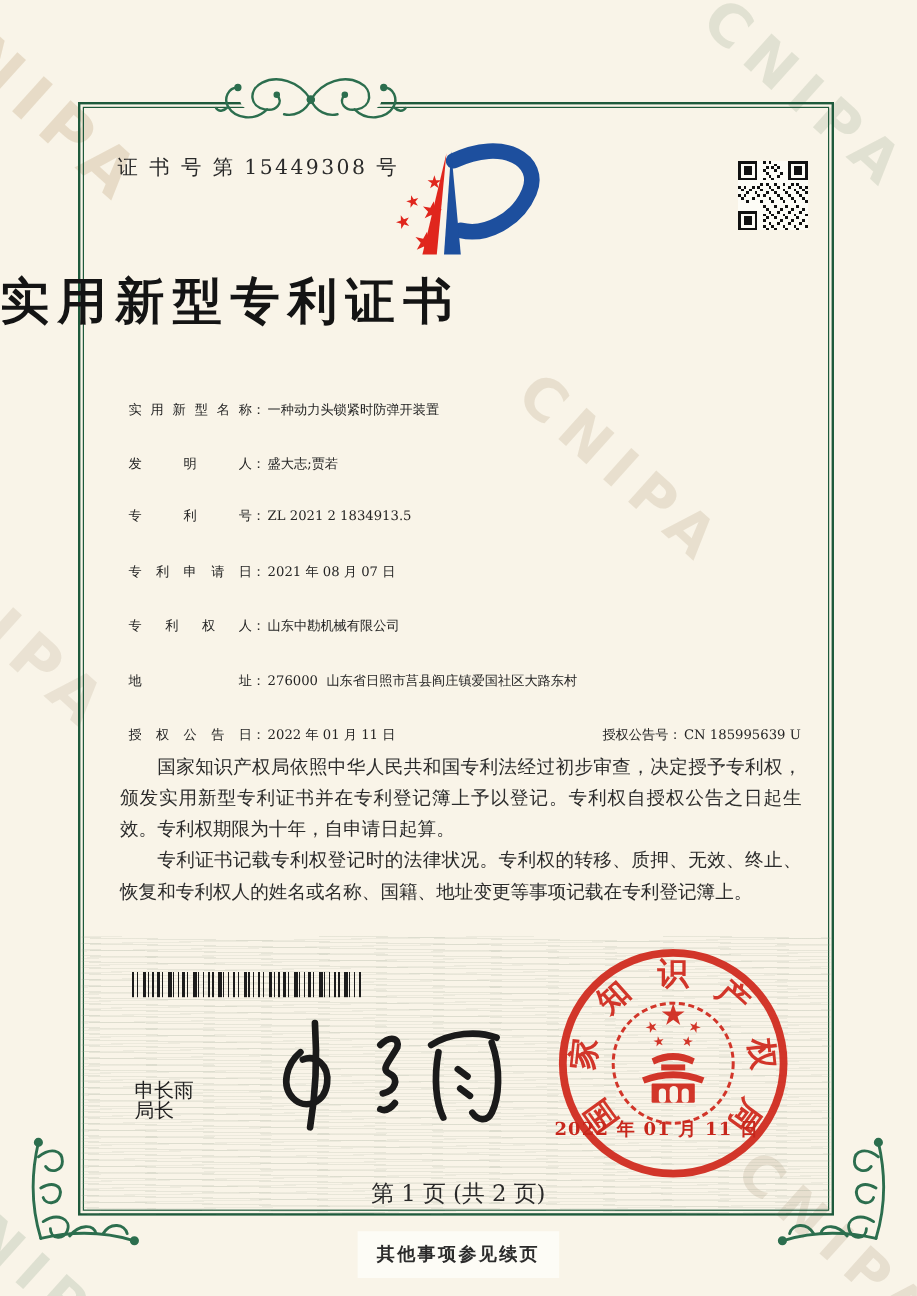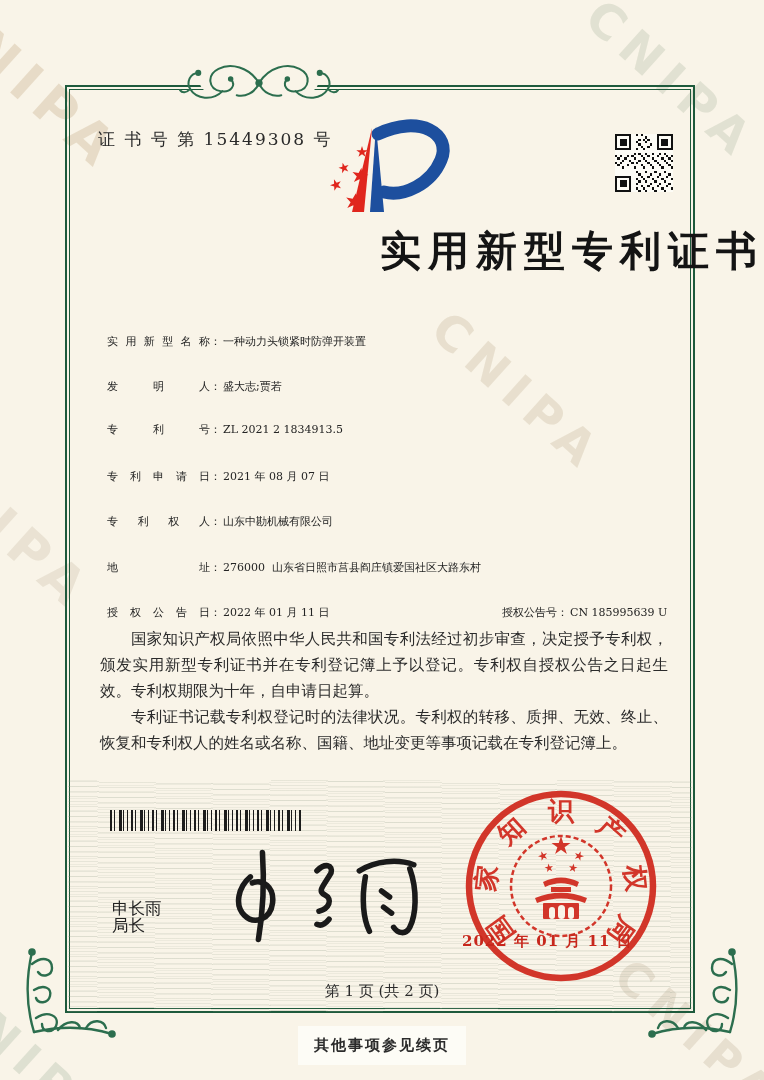--- a/index.html
+++ b/index.html
@@ -42,21 +42,21 @@
   
   .orn-top{position:absolute;left:178px;top:56px;width:162px;height:50px;}
   .orn-corner{position:absolute;width:96px;height:96px;}
   .orn-bl{left:22px;top:944px;}
   .orn-br{left:646px;top:944px;transform:scaleX(-1);}
   
   .cert-no{position:absolute;left:98px;top:128px;font-size:17px;letter-spacing:2px;color:#2a2a2a;white-space:pre;}
   .logo{position:absolute;left:292px;top:112px;width:180px;height:112px;}
   .qr{position:absolute;left:612px;top:134px;width:64px;height:58px;}
   .title{
-    position:absolute;left:0;top:224px;width:764px;text-align:right;
+    position:absolute;left:0;top:224px;width:764px;text-align:left;
     font-size:41px;font-weight:700;letter-spacing:7px;color:#141414;
   }
   
   .row{position:absolute;left:100px;font-size:11px;color:#242424;white-space:pre;}
   .row-label{display:inline-block;width:103px;text-align:justify;text-align-last:justify;vertical-align:top;}
   .colon::before{content:"\FF1A";}
   .row-value{padding-left:2px;}
   .r1{top:321px;} .r2{top:366px;} .r3{top:409px;} .r4{top:456px;} .r5{top:501px;} .r6{top:547px;} .r7{top:592px;}
   .grant-right{position:absolute;left:388px;top:0;}
   
@@ -74,21 +74,21 @@
   }
   .signer-title{position:absolute;left:112px;top:915px;font-size:16.5px;color:#222;}
   .signer-name{position:absolute;left:112px;top:898px;font-size:16.5px;color:#222;text-align:center;}
   .sig{position:absolute;left:212px;top:842px;width:222px;height:102px;}
   .seal{position:absolute;left:455px;top:786px;width:212px;height:206px;opacity:.93;}
   .seal-char{font-size:26px;font-weight:700;fill:#d0281c;font-family:"DejaVu Serif",serif;}
   .seal-date{
     position:absolute;left:462px;top:932px;width:170px;font-size:15px;font-weight:700;
     color:#c7271c;letter-spacing:1px;white-space:pre;
   }
-  .page-num{position:absolute;left:0;top:982px;width:764px;text-align:center;font-size:15px;color:#2a2a2a;white-space:pre;}
+  .page-num{position:absolute;left:0;top:982px;width:764px;text-align:center;font-size:19px;color:#2a2a2a;white-space:pre;}
   .note{
     position:absolute;left:50%;top:1026px;transform:translateX(-50%);
     background:#fdfcf6;padding:10px 16px;font-size:15px;color:#2b2b2b;letter-spacing:2px;font-weight:bold;
   }
   svg{display:block;}
 </style>
 </head>
 <body>
 
 <svg width="0" height="0" aria-hidden="true">

